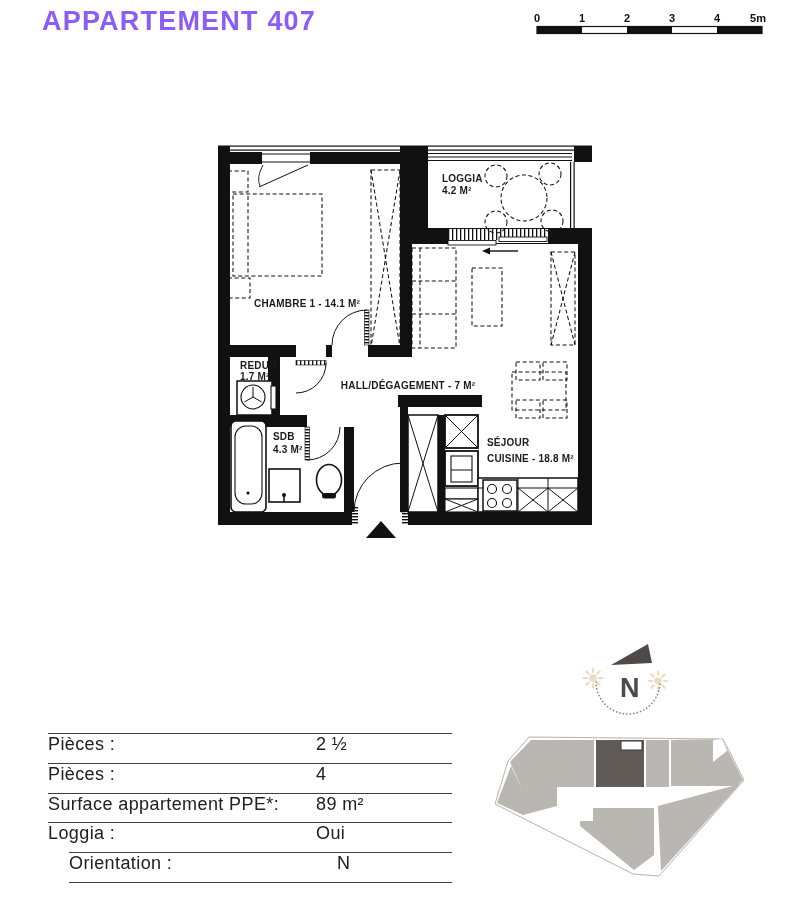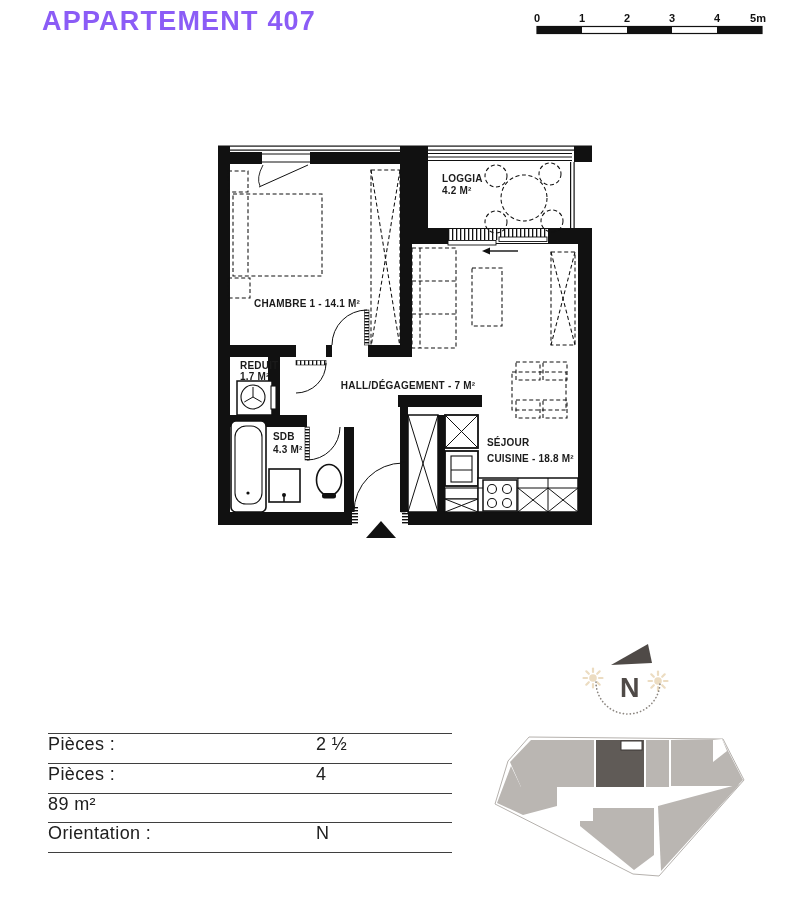--- a/index.html
+++ b/index.html
@@ -19,21 +19,21 @@
   .fx2{fill:#fff;stroke:#111;stroke-width:1.1;}
   .dash{stroke:#111;stroke-width:1.05;fill:none;stroke-dasharray:4 2.6;}
   .plan-label{font:700 10px "Liberation Sans",sans-serif;fill:#1b1b1b;letter-spacing:.2px;}
   .scale-num{font:700 11px "Liberation Sans",sans-serif;fill:#111;}
   .north-n{font:700 27px "Liberation Sans",sans-serif;fill:#4f4a47;}
   .gray-blk{fill:#bab6b2;stroke:none;}
   
   .info-table{position:absolute;left:48px;top:733px;width:404px;color:#202020;}
   .info-row{display:flex;align-items:flex-start;height:28.8px;border-top:1px solid #3f3f3f;
             font-size:18px;letter-spacing:.4px;}
-  .info-row:last-child{border-bottom:1px solid #3f3f3f;}
+  .info-row:last-child{border-bottom:1px solid #3f3f3f;margin-left:21px;}
   .info-label{width:268px;}
   .info-value{font-weight:400;}
 </style>
 </head>
 <body>
 
 <div class="page">
 
   <h1 class="title">APPARTEMENT 407</h1>
 
@@ -286,21 +286,26 @@
   <div class="info-table">
     <div class="info-row">
       <span class="info-label">Pièces :</span>
       <span class="info-value">2 ½</span>
     </div>
     <div class="info-row">
       <span class="info-label">Pièces :</span>
       <span class="info-value">4</span>
     </div>
     <div class="info-row">
+      <span class="info-label">Surface appartement PPE*:</span>
       <span class="info-value">89 m²</span>
+    </div>
+    <div class="info-row">
+      <span class="info-label">Loggia :</span>
+      <span class="info-value">Oui</span>
     </div>
     <div class="info-row">
       <span class="info-label">Orientation :</span>
       <span class="info-value">N</span>
     </div>
   </div>
 
 </div>
 
 </body></html>

